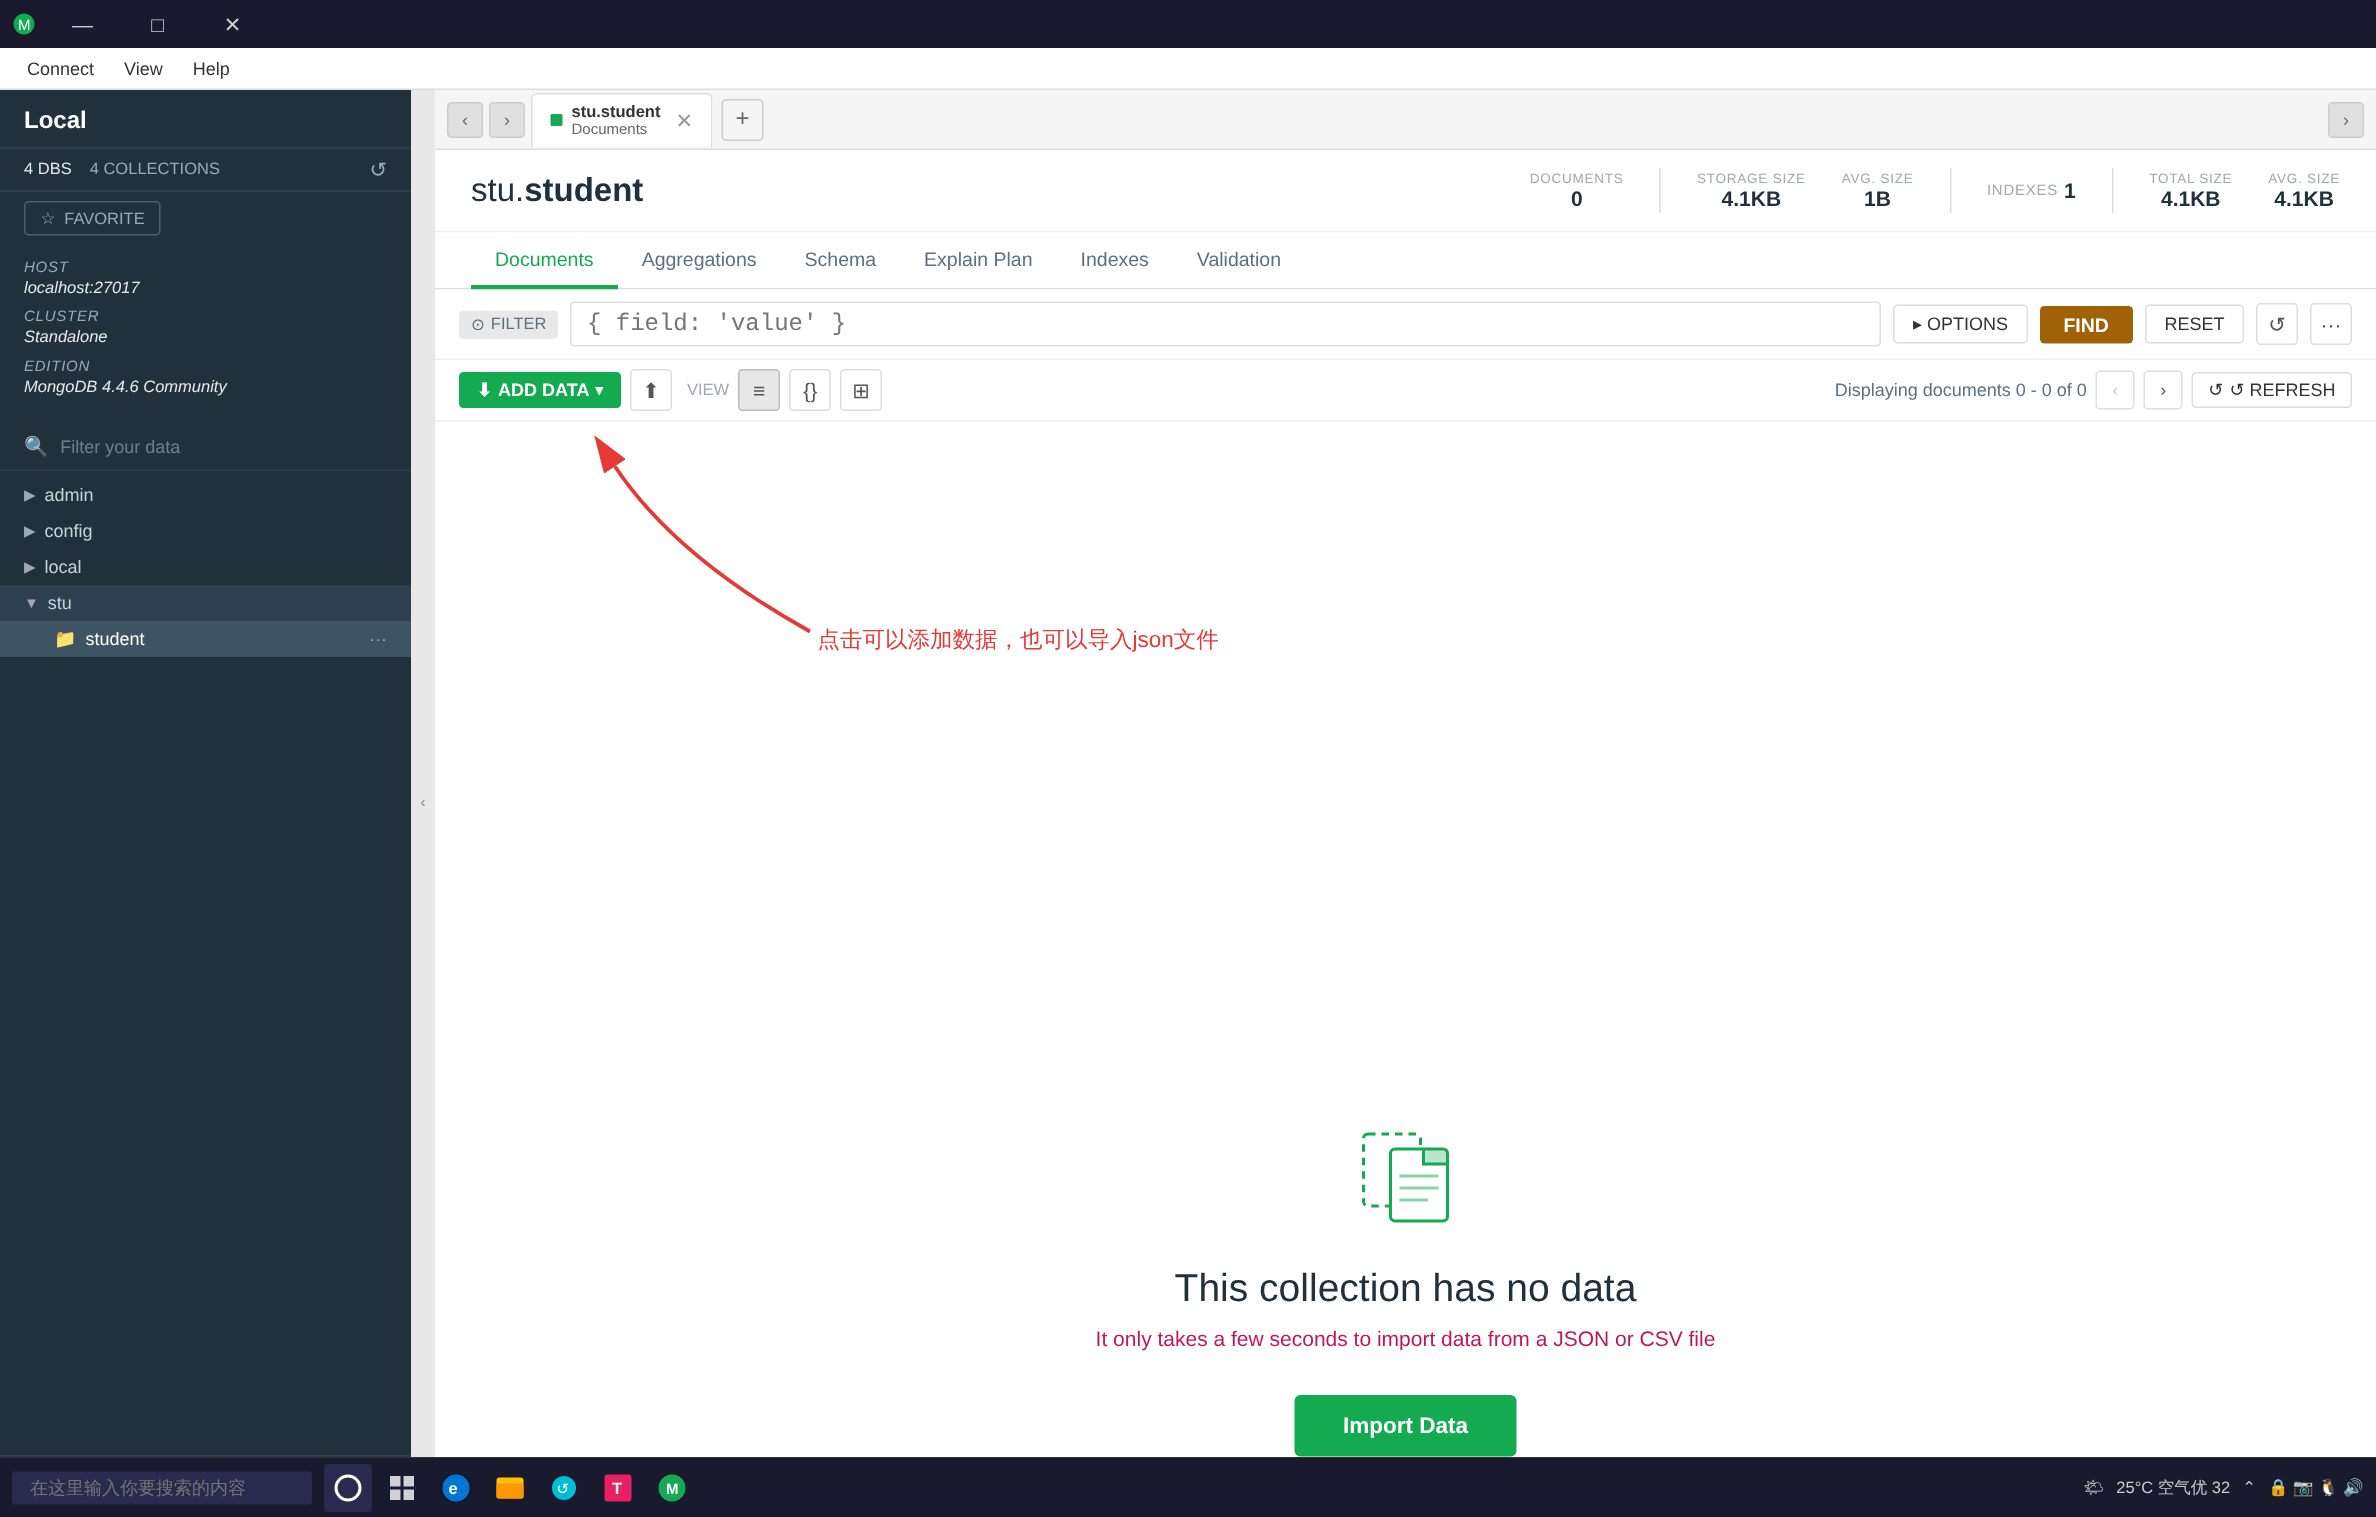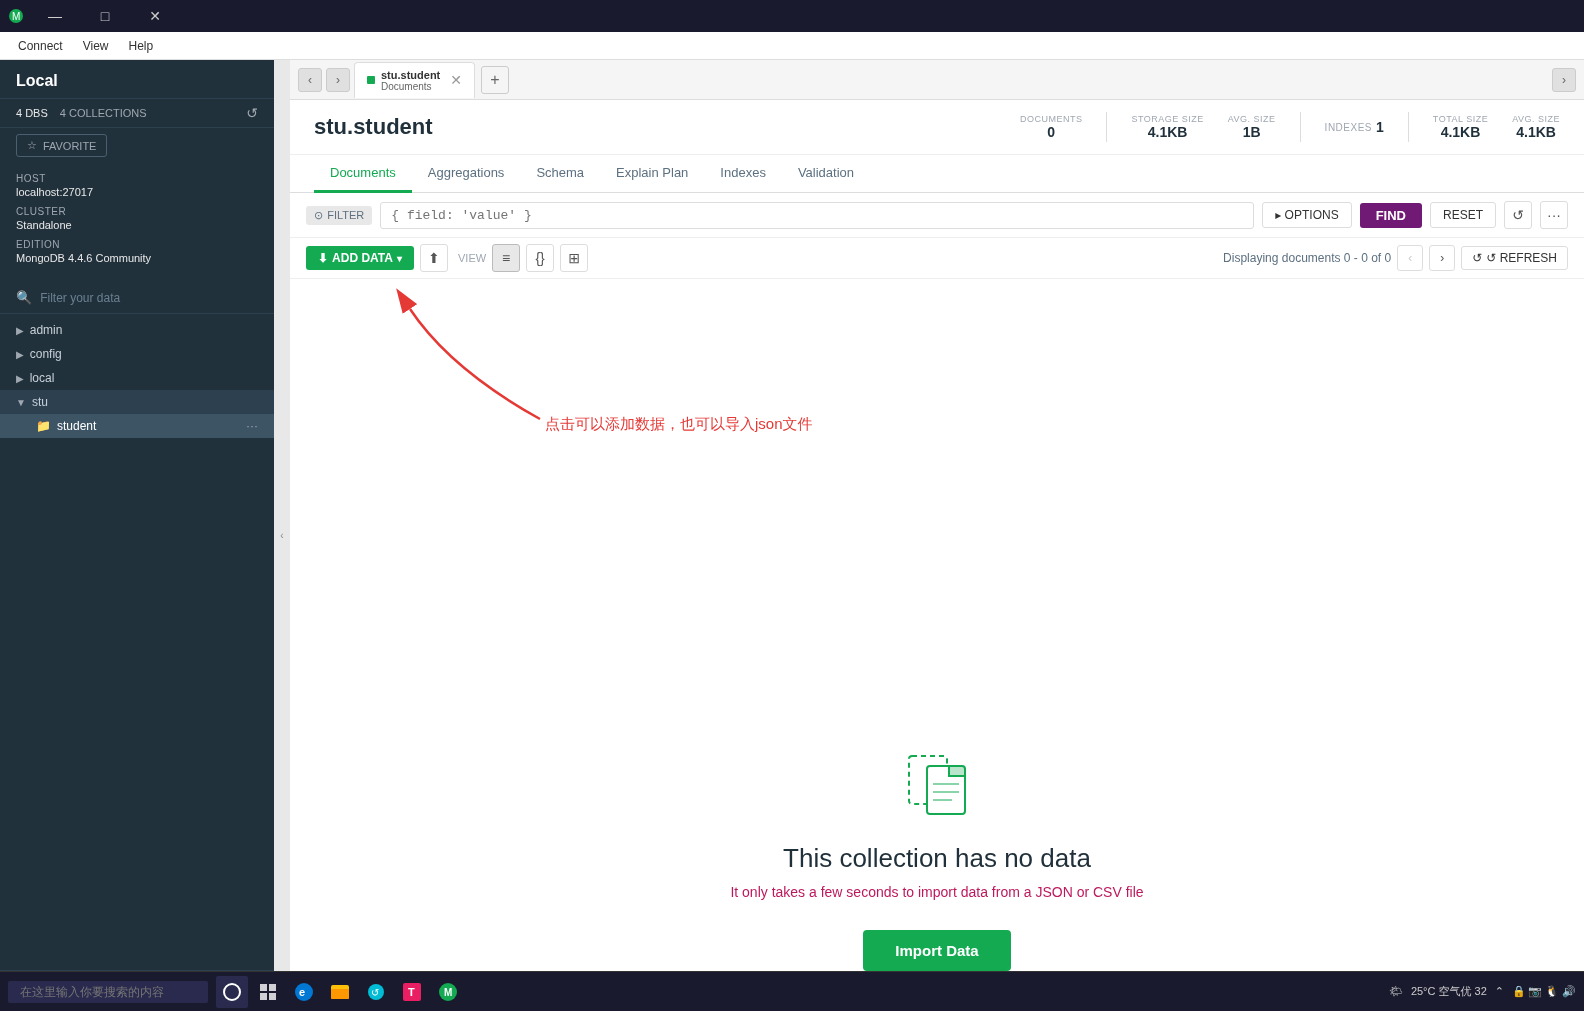--- a/index.html
+++ b/index.html
@@ -101,20 +101,21 @@
       border-radius: 3px;
       color: #9fa7b0;
       font-size: 11px;
       cursor: pointer;
       width: fit-content;
     }
 
     .sidebar-info {
       padding: 10px 16px;
       font-size: 11px;
+      font-style: italic;
     }
     .sidebar-info .label { color: #9fa7b0; font-size: 10px; text-transform: uppercase; letter-spacing: 0.5px; margin-bottom: 2px; }
     .sidebar-info .value { color: #e8e8e8; margin-bottom: 8px; }
 
     .sidebar-filter {
       padding: 8px 16px;
       display: flex;
       align-items: center;
       gap: 8px;
       border-bottom: 1px solid #2d4050;
@@ -244,21 +245,21 @@
       padding: 12px 24px;
       border-bottom: 1px solid #eee;
       background: #fff;
     }
     .collection-title {
       font-size: 22px;
       font-weight: 300;
       color: #21313c;
       flex: 1;
     }
-    .collection-title .db-part { font-weight: 700; }
+    .collection-title .db-part { font-weight: 400; }
     .collection-title .coll-part { font-weight: 700; }
 
     .stats-group {
       display: flex;
       gap: 24px;
       align-items: center;
       font-size: 11px;
       color: #5c7080;
     }
     .stat-item { display: flex; flex-direction: column; align-items: center; }
@@ -305,39 +306,39 @@
       background: #e8e8e8;
       border-radius: 3px;
       font-size: 11px;
       color: #5c7080;
     }
     .filter-input {
       flex: 1;
       padding: 5px 10px;
       border: 1px solid #ddd;
       border-radius: 3px;
-      font-size: 13px;
+      font-size: 16px;
       color: #5c7080;
       font-family: 'Courier New', monospace;
     }
 
     .options-btn {
       padding: 5px 12px;
       background: #fff;
       border: 1px solid #ddd;
       border-radius: 3px;
       font-size: 12px;
       cursor: pointer;
       color: #333;
       display: flex; align-items: center; gap: 4px;
     }
 
     .find-btn {
       padding: 5px 16px;
-      background: #701a75;
+      background: #a16207;
       color: #fff;
       border: none;
       border-radius: 3px;
       font-size: 13px;
       font-weight: 600;
       cursor: pointer;
     }
 
     .reset-btn {
       padding: 5px 12px;

